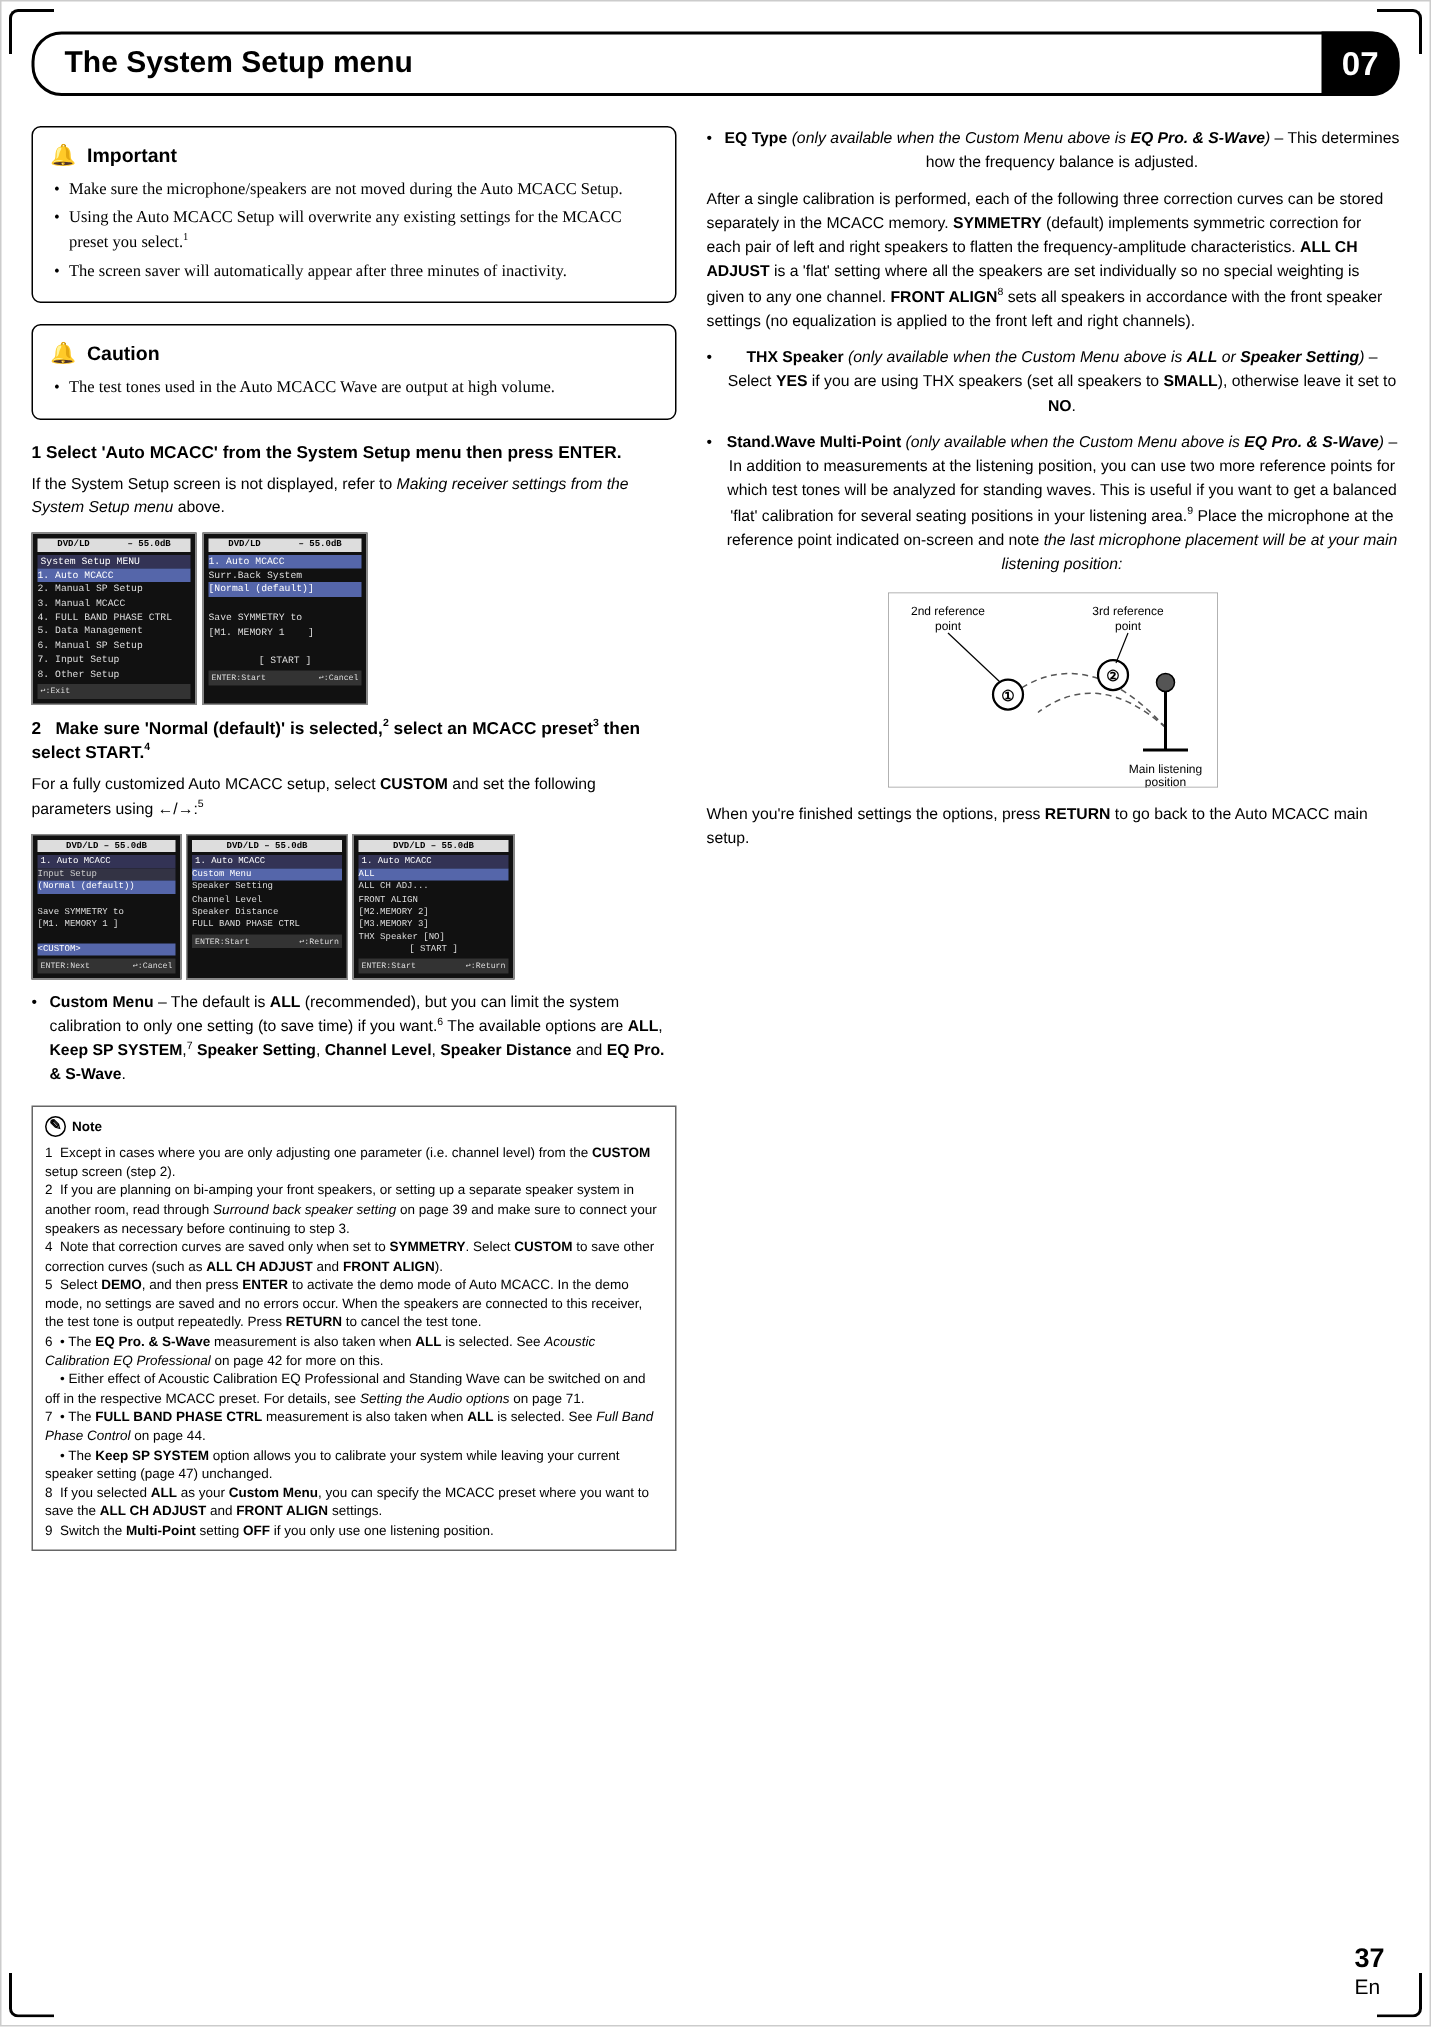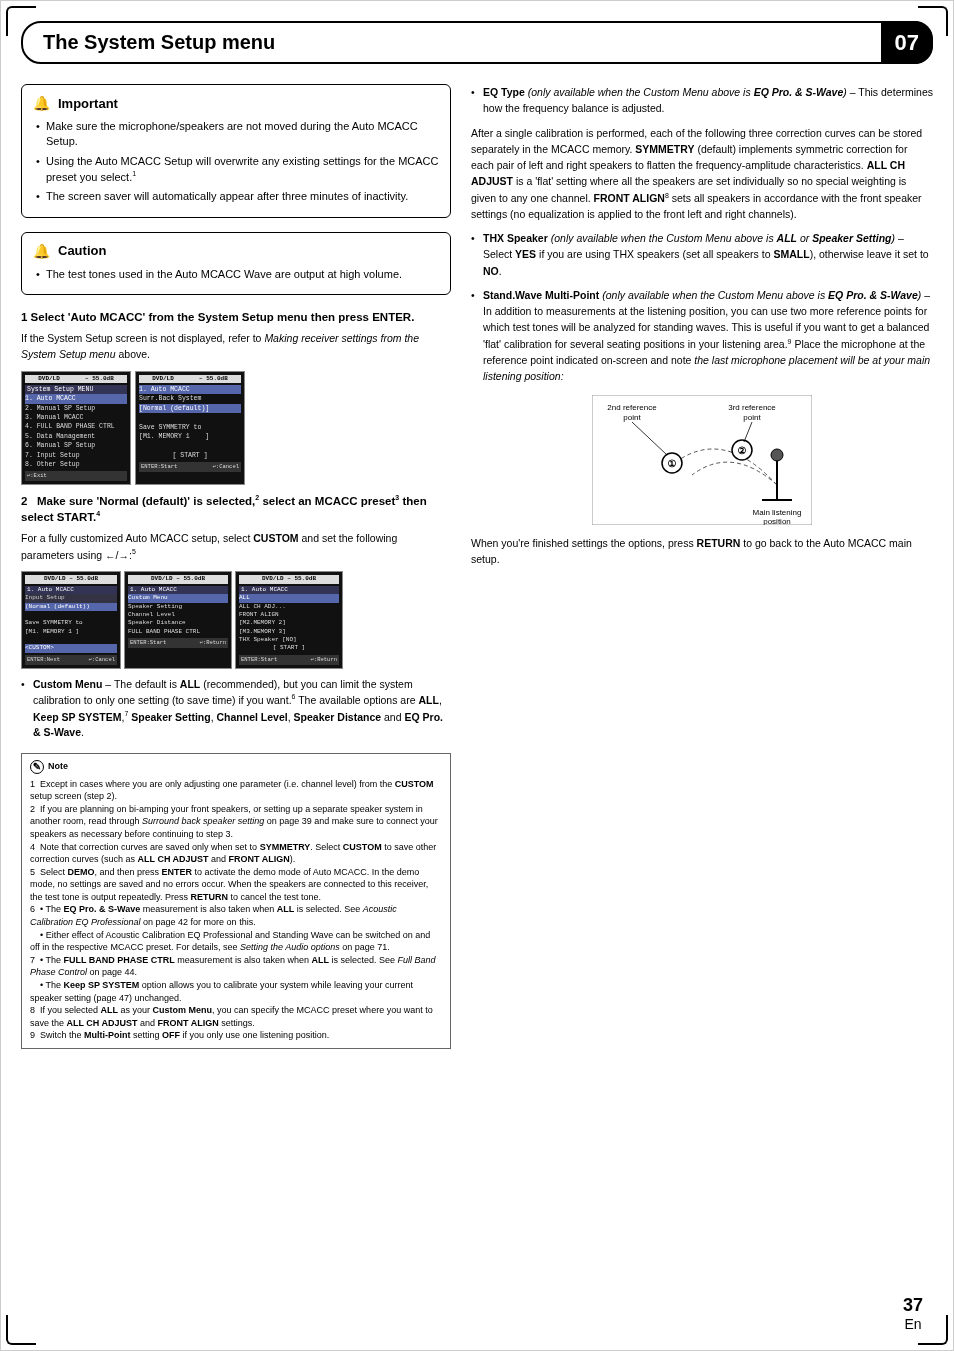--- a/index.html
+++ b/index.html
@@ -109,20 +109,21 @@
     .notice-box ul {
       list-style: none;
       padding-left: 4px;
     }
 
     .notice-box ul li {
       padding-left: 10px;
       position: relative;
       margin-bottom: 4px;
       line-height: 1.4;
+      font-family: Liberation Serif, serif;
     }
 
     .notice-box ul li::before {
       content: "•";
       position: absolute;
       left: 0;
     }
 
     
     .step-heading {
@@ -206,20 +207,21 @@
       line-height: 1.55;
       margin-bottom: 8px;
     }
 
     .right-bullet {
       font-size: 10.5px;
       line-height: 1.55;
       margin-bottom: 8px;
       padding-left: 12px;
       position: relative;
+      text-align: center;
     }
     .right-bullet::before {
       content: "•";
       position: absolute;
       left: 0;
     }
 
     .italic { font-style: italic; }
     .bold { font-weight: bold; }
 
@@ -499,18 +501,18 @@
       </div>
 
       <p class="right-text">
         When you're finished settings the options, press <span class="bold">RETURN</span> to go back to the Auto MCACC main setup.
       </p>
 
     </div>
 
   </div>
 
-  <div style="position:absolute; bottom:18px; right:30px; text-align:center;">
+  <div style="position:absolute; bottom:18px; right:30px; text-align:left;">
     <div style="font-size:18px; font-weight:bold;">37</div>
     <div style="font-size:14px;">En</div>
   </div>
 
 </div>
 
 </body></html>

